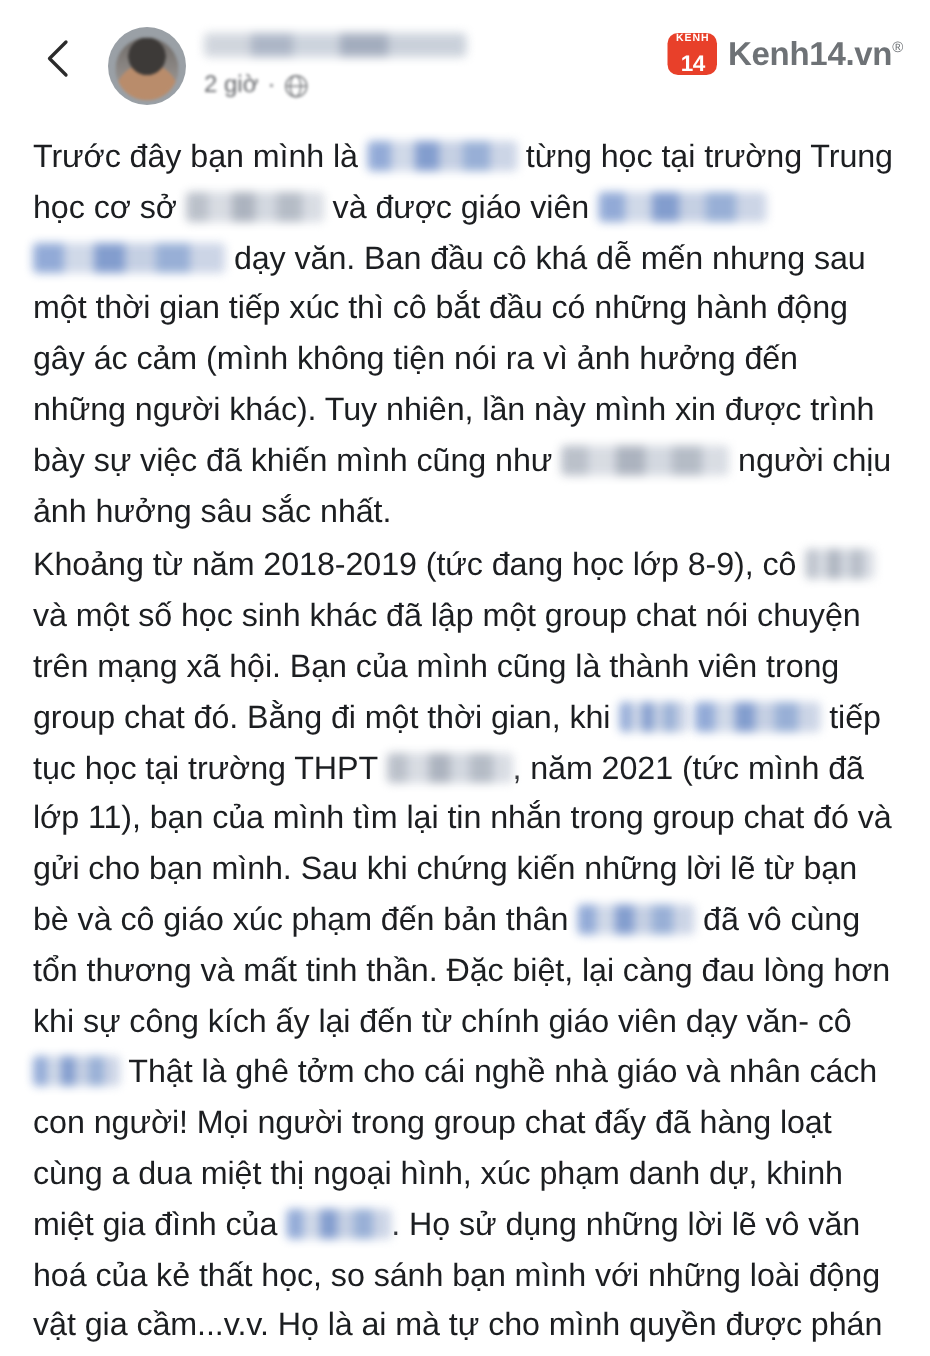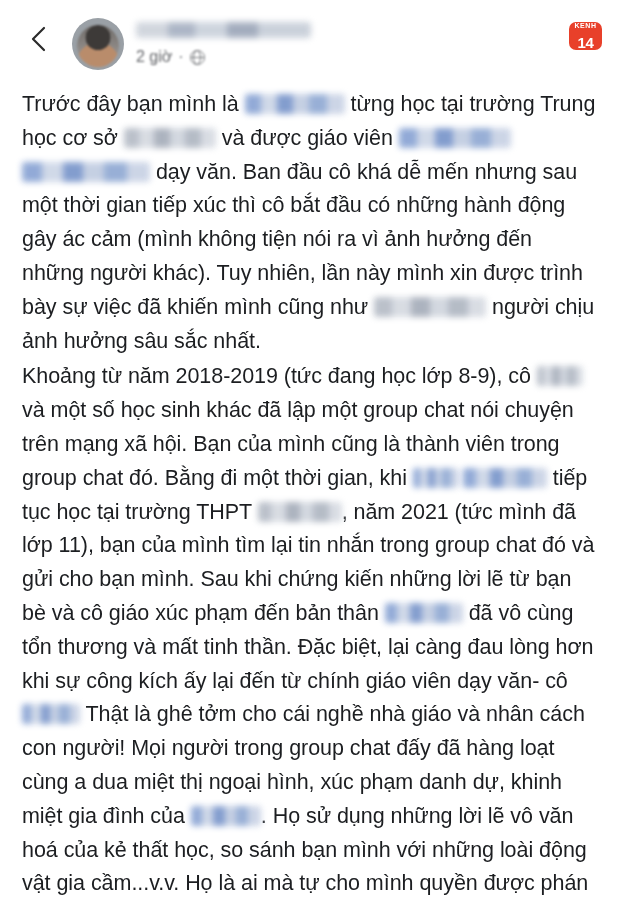--- a/index.html
+++ b/index.html
@@ -245,20 +245,23 @@
       <span>2 giờ</span>
       <span>·</span>
       <span class="globe"></span>
     </div>
 
     <div class="watermark">
       <div class="wm-badge">
         <span class="k14-top">KENH</span>
         <span class="k14-num">14</span>
       </div>
+      <div class="wm-text">
+        <span>Kenh14.vn</span><span class="reg">®</span>
+      </div>
     </div>
   </div>
 
   <div class="post">
 
     <p>
       <span>Trước đây bạn mình là </span><span class="rd blue w100"></span><span> từng học tại trường Trung học cơ sở </span><span class="rd grey w92"></span><span> và được giáo viên </span><span class="rd blue w112"></span><span class="sp"></span><span class="rd blue w128"></span><span> dạy văn. Ban đầu cô khá dễ mến nhưng sau một thời gian tiếp xúc thì cô bắt đầu có những hành động gây ác cảm (mình không tiện nói ra vì ảnh hưởng đến những người khác). Tuy nhiên, lần này mình xin được trình bày sự việc đã khiến mình cũng như </span><span class="rd grey w112"></span><span> người chịu ảnh hưởng sâu sắc nhất.</span>
     </p>
 
     <p>

